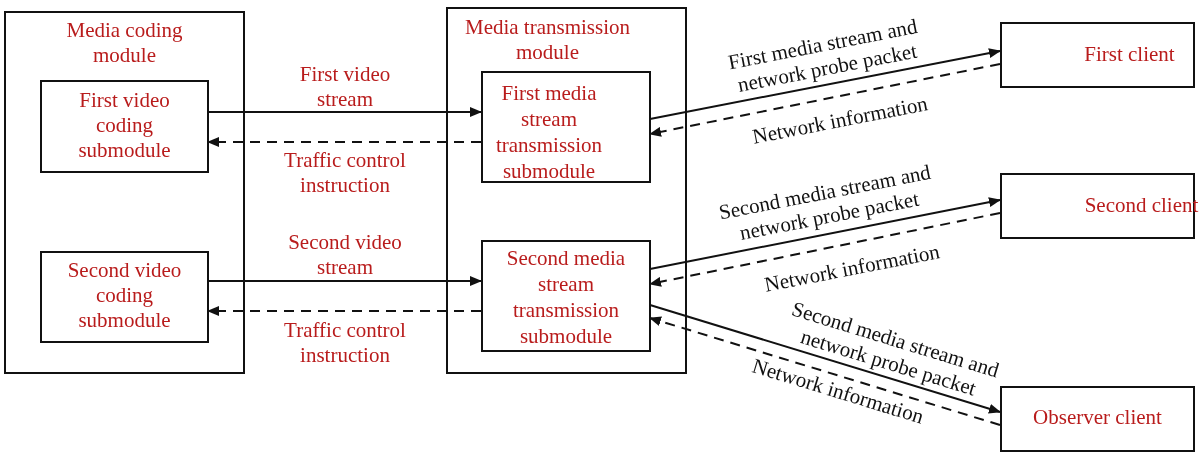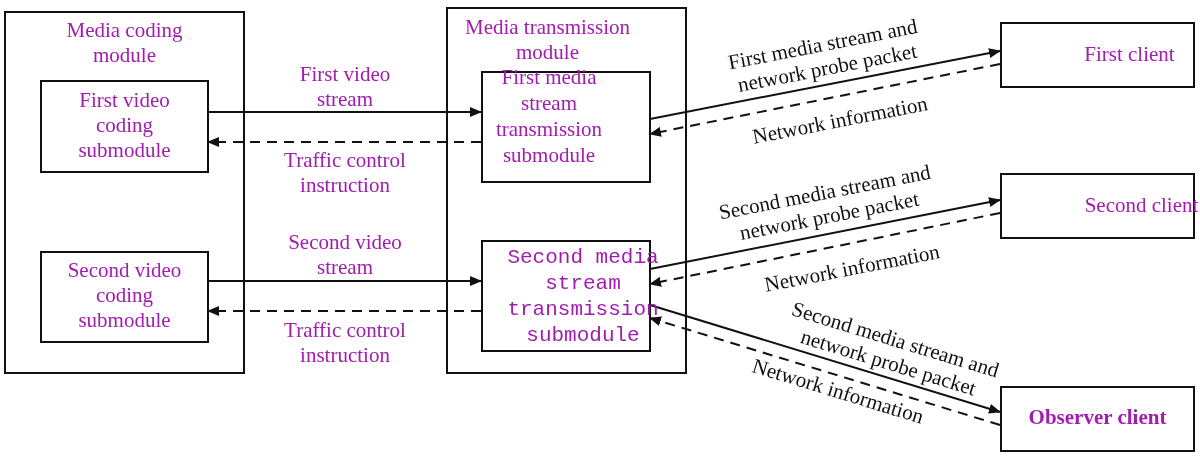--- a/index.html
+++ b/index.html
@@ -2,21 +2,21 @@
 <html><head>
 <meta charset="utf-8">
 <style>
   html, body { margin: 0; padding: 0; background: #ffffff; }
   body { width: 1200px; height: 457px; position: relative; overflow: hidden; }
   .stage { position: absolute; left: 0; top: 0; width: 1200px; height: 457px; }
   svg { position: absolute; left: 0; top: 0; }
   .box { position: absolute; border: 2px solid #111; box-sizing: border-box; background: transparent; }
   .label {
     position: absolute; font-family: "Liberation Serif", "DejaVu Serif", serif;
-    color: #a21caf; font-size: 21px; line-height: 25px; text-align: center; white-space: pre-line;
+    color: #b91c1c; font-size: 21px; line-height: 25px; text-align: center; white-space: pre-line;
   }
   .rot { position: absolute; font-family: "Liberation Serif", "DejaVu Serif", serif;
     color: #111; font-size: 21px; line-height: 24px; text-align: center; white-space: pre-line;
     transform-origin: center center; }
 </style>
 </head>
 <body>
 
 <div class="stage">
 
@@ -55,39 +55,39 @@
   <div class="box" style="left:40px; top:251px; width:169px; height:92px;"></div>
   <div class="label" style="left:40px; top:258px; width:169px;">Second video
 coding
 submodule</div>
 
   <div class="box" style="left:446px; top:7px; width:241px; height:367px;"></div>
   <div class="label" style="left:446px; top:15px; width:203px;">Media transmission
 module</div>
 
   <div class="box" style="left:481px; top:71px; width:170px; height:112px;"></div>
-  <div class="label" style="left:481px; top:64px; width:136px; line-height:26px;">First media
+  <div class="label" style="left:481px; top:80px; width:136px; line-height:26px;">First media
 stream
 transmission
 submodule</div>
 
   <div class="box" style="left:481px; top:240px; width:170px; height:112px;"></div>
-  <div class="label" style="left:481px; top:245px; width:204px; line-height:26px;font-family:Liberation Mono, monospace;">Second media
+  <div class="label" style="left:481px; top:245px; width:170px; line-height:26px;">Second media
 stream
 transmission
 submodule</div>
 
   <div class="box" style="left:1000px; top:22px; width:195px; height:66px;"></div>
   <div class="label" style="left:1000px; top:42px; width:195px;margin-left:32px;">First client</div>
 
   <div class="box" style="left:1000px; top:173px; width:195px; height:66px;"></div>
   <div class="label" style="left:1000px; top:193px; width:195px;margin-left:44px;">Second client</div>
 
   <div class="box" style="left:1000px; top:386px; width:195px; height:66px;"></div>
-  <div class="label" style="left:1000px; top:405px; width:195px;font-weight:bold;">Observer client</div>
+  <div class="label" style="left:1000px; top:405px; width:195px;">Observer client</div>
 
   <div class="label" style="left:245px; top:62px; width:200px;">First video
 stream</div>
   <div class="label" style="left:245px; top:148px; width:200px;">Traffic control
 instruction</div>
   <div class="label" style="left:245px; top:230px; width:200px;">Second video
 stream</div>
   <div class="label" style="left:245px; top:318px; width:200px;">Traffic control
 instruction</div>
 

